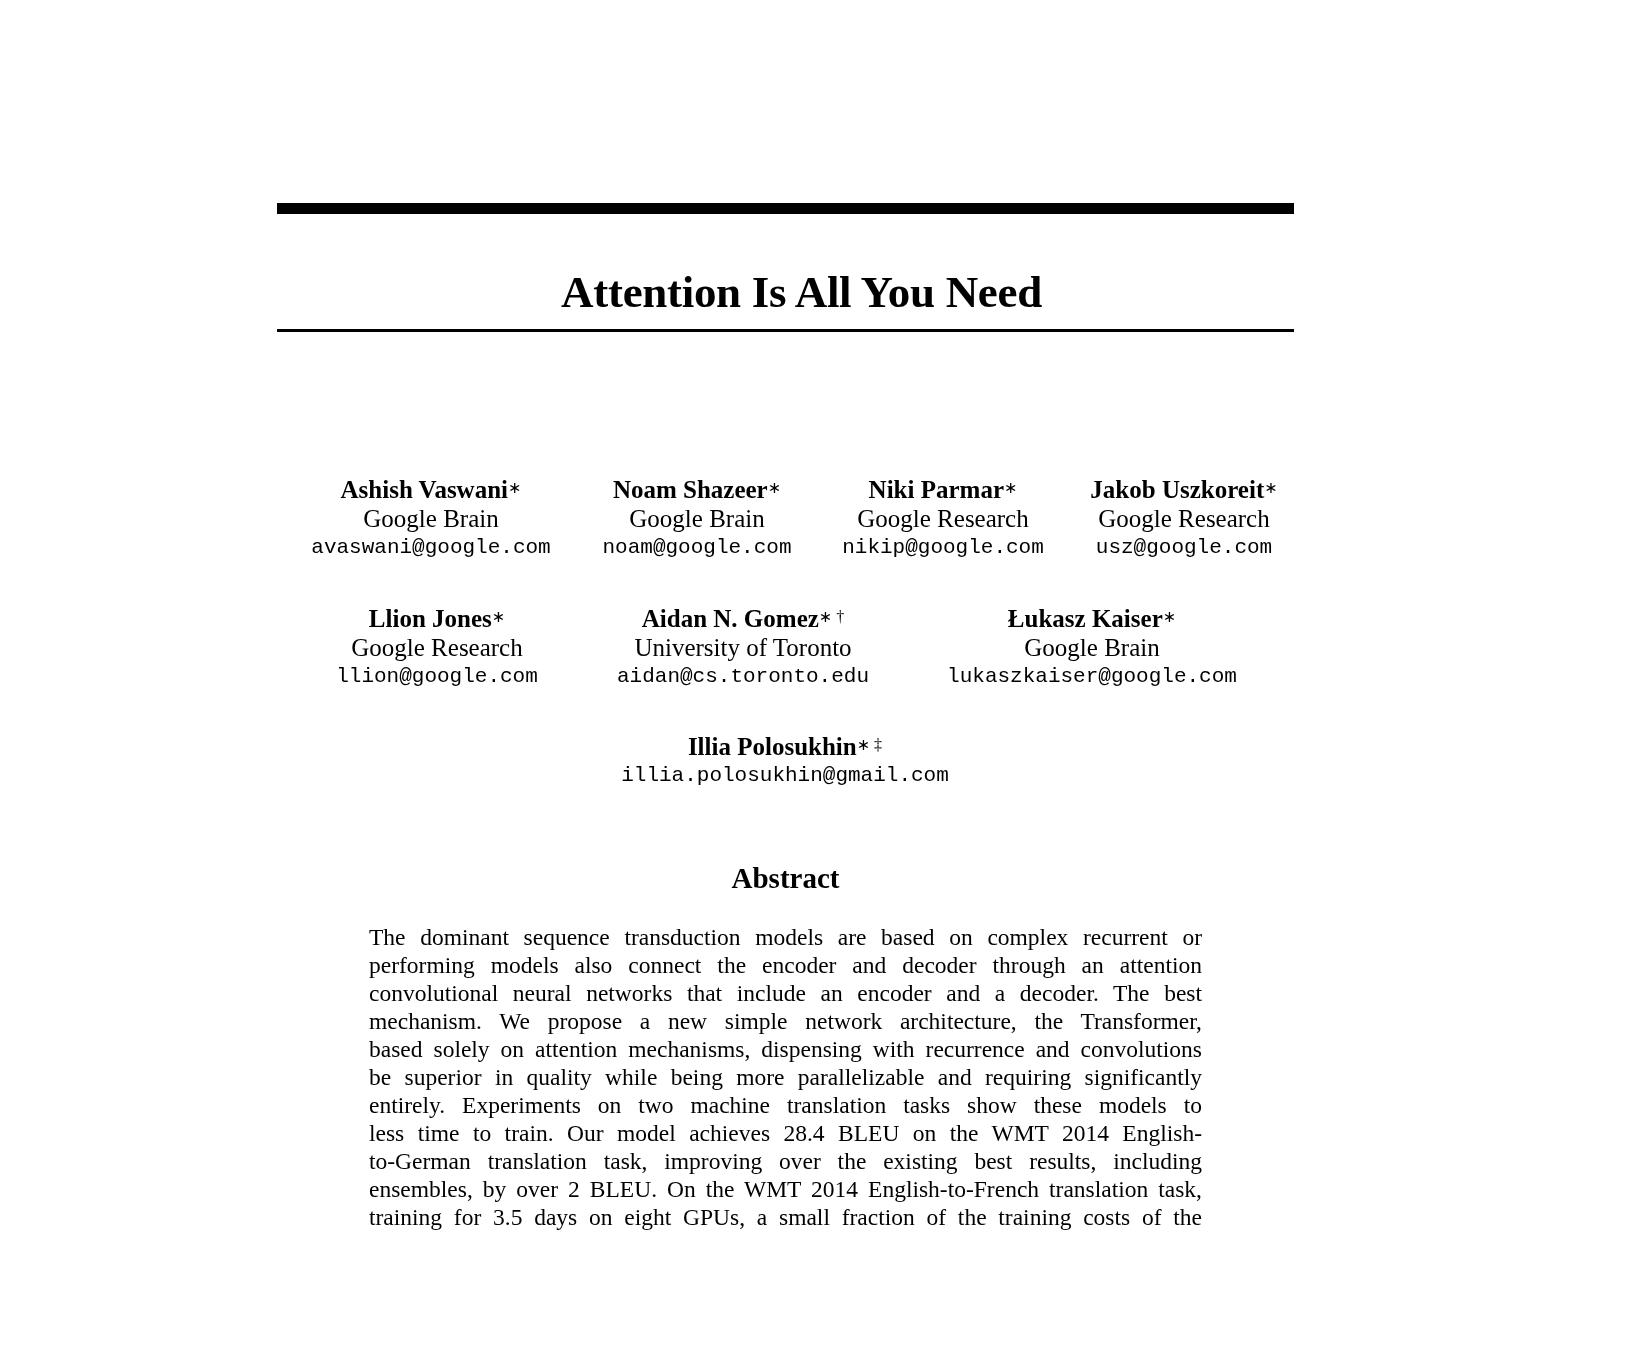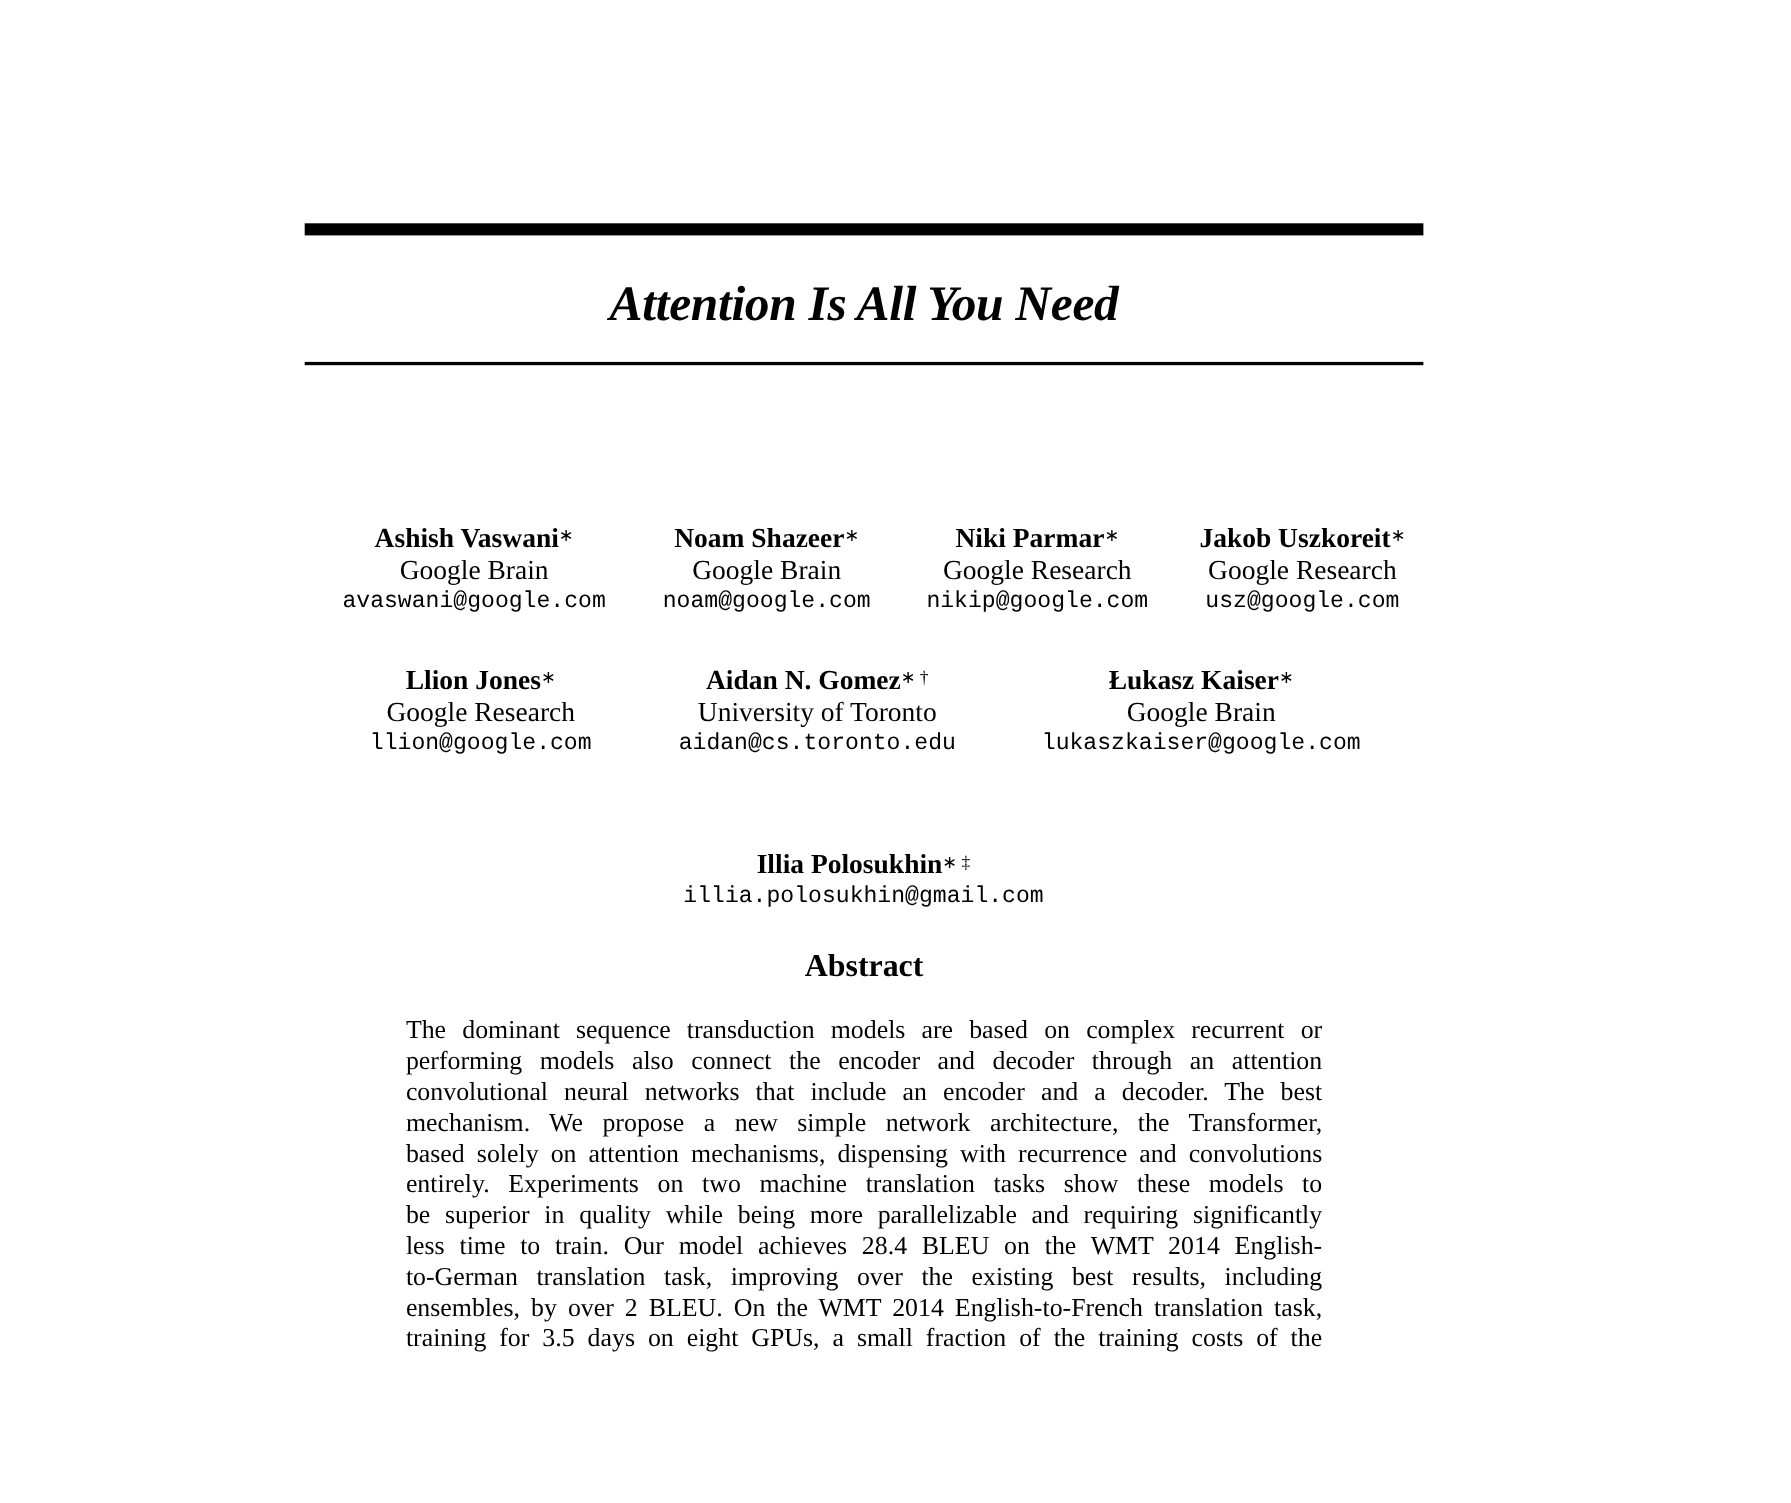--- a/index.html
+++ b/index.html
@@ -14,21 +14,21 @@
   .author .email { font-family: "Liberation Mono", monospace; font-size: 21px; line-height: 29px; display: block; }
   .abstract-title { position: absolute; left: 277px; top: 860px; width: 1017px; text-align: center; font-weight: bold; font-size: 29px; line-height: 36px; }
   .abstract-body { position: absolute; left: 369px; top: 923px; width: 833px; font-size: 23.5px; line-height: 28px; text-align: justify; }
   .abstract-body .line { display: block; text-align: justify; text-align-last: justify; white-space: nowrap; }
   .abstract-body .line.last { text-align-last: left; }
 </style>
 </head>
 <body>
 
 <div class="rule-thick"></div>
-<h1 class="title" style="margin:0;font-style:italic;">Attention Is All You Need</h1>
+<h1 class="title" style="margin:16px;">Attention Is All You Need</h1>
 <div class="rule-thin"></div>
 
 <div class="author" style="left:431px; top:475px;">
   <span class="name"><span>Ashish Vaswani</span><sup>∗</sup></span>
   <span class="aff">Google Brain</span>
   <span class="email">avaswani@google.com</span>
 </div>
 <div class="author" style="left:697px; top:475px;">
   <span class="name"><span>Noam Shazeer</span><sup>∗</sup></span>
   <span class="aff">Google Brain</span>
@@ -54,32 +54,32 @@
   <span class="name"><span>Aidan N. Gomez</span><sup>∗ †</sup></span>
   <span class="aff">University of Toronto</span>
   <span class="email">aidan@cs.toronto.edu</span>
 </div>
 <div class="author" style="left:1092px; top:604px;">
   <span class="name"><span>Łukasz Kaiser</span><sup>∗</sup></span>
   <span class="aff">Google Brain</span>
   <span class="email">lukaszkaiser@google.com</span>
 </div>
 
-<div class="author" style="left:785px; top:732px;margin-top:40px;">
+<div class="author" style="left:785px; top:732px;">
   <span class="name"><span>Illia Polosukhin</span><sup>∗ ‡</sup></span>
   <span class="email">illia.polosukhin@gmail.com</span>
 </div>
 
 <h2 class="abstract-title" style="margin:0;">Abstract</h2>
 
 <div class="abstract-body">
   <span class="line">The dominant sequence transduction models are based on complex recurrent or</span>
   <span class="line">performing models also connect the encoder and decoder through an attention</span>
   <span class="line">convolutional neural networks that include an encoder and a decoder.  The best</span>
   <span class="line">mechanism.  We propose a new simple network architecture, the Transformer,</span>
   <span class="line">based solely on attention mechanisms, dispensing with recurrence and convolutions</span>
+  <span class="line">be superior in quality while being more parallelizable and requiring significantly</span>
   <span class="line">entirely.  Experiments on two machine translation tasks show these models to</span>
-  <span class="line">be superior in quality while being more parallelizable and requiring significantly</span>
   <span class="line">less time to train.  Our model achieves 28.4 BLEU on the WMT 2014 English-</span>
   <span class="line">to-German translation task, improving over the existing best results, including</span>
   <span class="line">ensembles, by over 2 BLEU. On the WMT 2014 English-to-French translation task,</span>
   <span class="line">training for 3.5 days on eight GPUs, a small fraction of the training costs of the</span>
 </div>
 
 </body></html>

